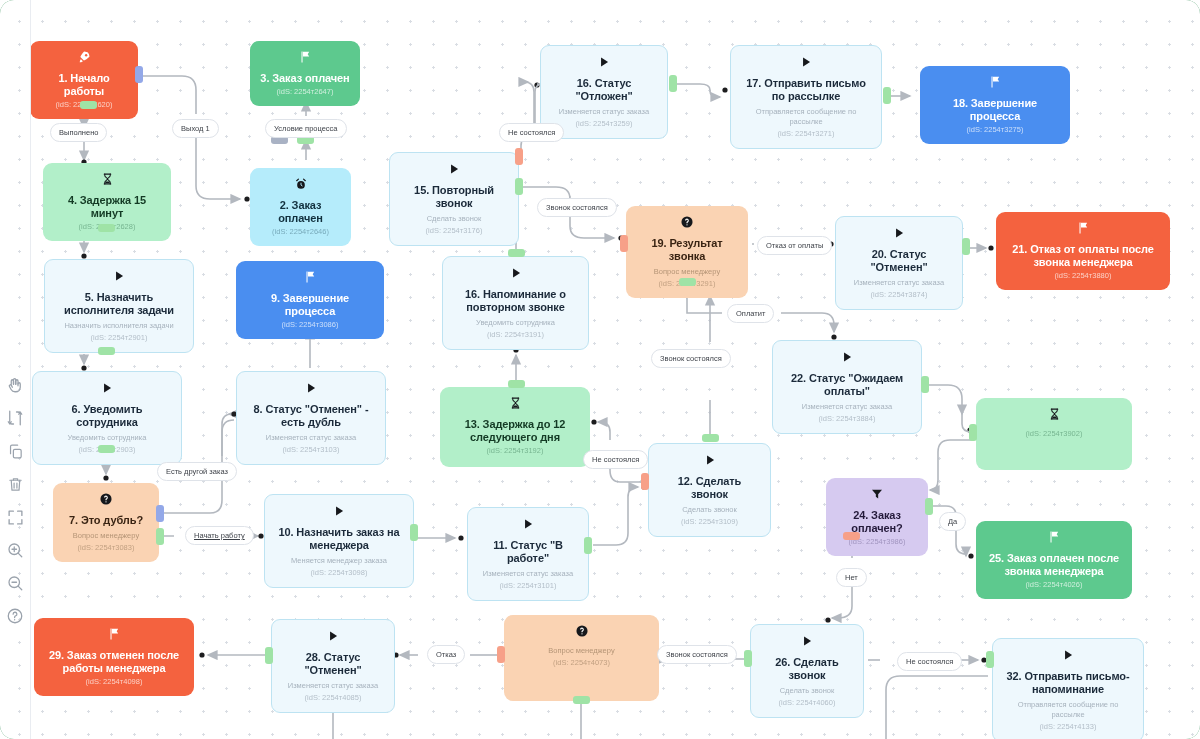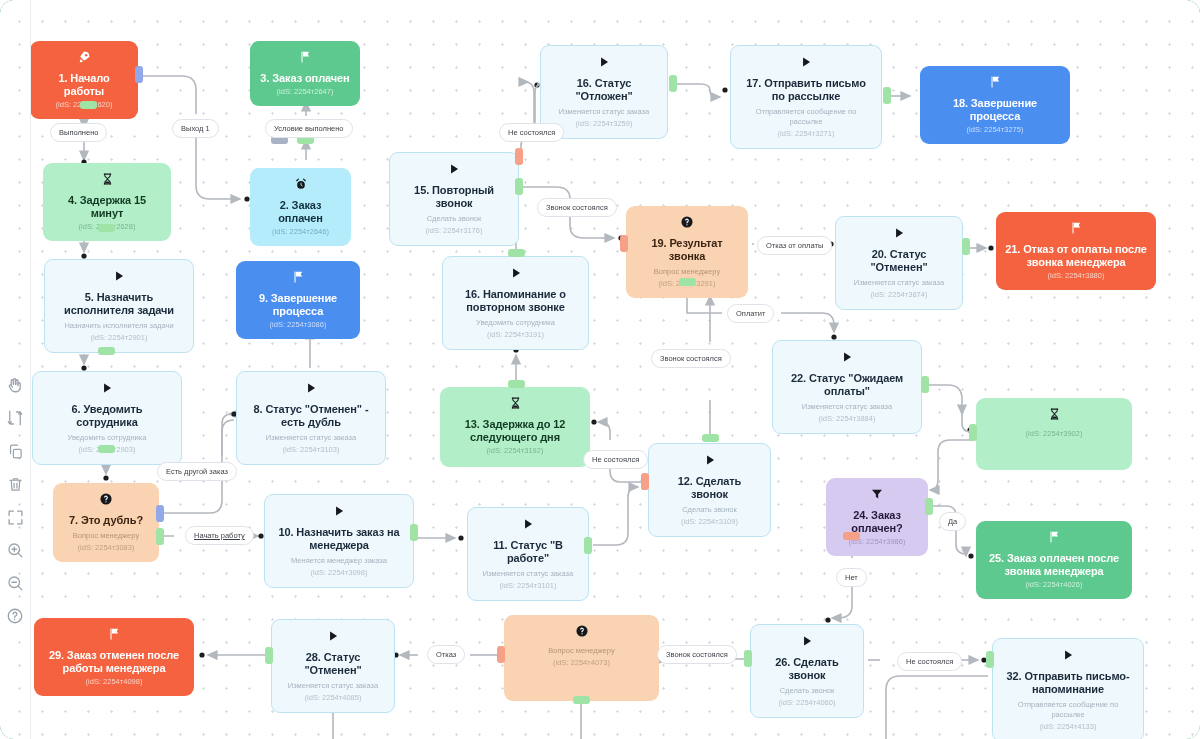--- a/index.html
+++ b/index.html
@@ -353,21 +353,21 @@
         <div class="nid">(idS: 2254т3083)</div>
       </div>
       <div class="node v-lightblue" style="left: 236px; top: 371px; width: 150px; min-height: 84px;">
         <span class="nicon"><svg width="14" height="14" viewBox="0 0 24 24" fill="currentColor">
             <path d="M7 4.2 19 12 7 19.8z"></path>
           </svg></span>
         <div class="ntitle">8. Статус "Отменен" - есть дубль</div>
         <div class="nsub">Изменяется статус заказа</div>
         <div class="nid">(idS: 2254т3103)</div>
       </div>
-      <div class="node v-blue" style="left: 236px; top: 261px; width: 124px; min-height: 60px;">
+      <div class="node v-blue" style="left: 236px; top: 261px; width: 148px; min-height: 60px;">
         <span class="nicon"><svg width="14" height="14" viewBox="0 0 24 24" fill="currentColor">
             <path d="M6 2.5h1.8v19H6z"></path>
             <path d="M8.6 3.2h10.6l-2.6 4 2.6 4H8.6z"></path>
           </svg></span>
         <div class="ntitle">9. Завершение процесса</div>
         <div class="nid">(idS: 2254т3086)</div>
       </div>
       <div class="node v-lightblue" style="left: 264px; top: 494px; width: 150px; min-height: 88px;">
         <span class="nicon"><svg width="14" height="14" viewBox="0 0 24 24" fill="currentColor">
             <path d="M7 4.2 19 12 7 19.8z"></path>
@@ -453,21 +453,21 @@
         <div class="nid">(idS: 2254т3291)</div>
       </div>
       <div class="node v-lightblue" style="left: 835px; top: 216px; width: 128px; min-height: 72px;">
         <span class="nicon"><svg width="14" height="14" viewBox="0 0 24 24" fill="currentColor">
             <path d="M7 4.2 19 12 7 19.8z"></path>
           </svg></span>
         <div class="ntitle">20. Статус "Отменен"</div>
         <div class="nsub">Изменяется статус заказа</div>
         <div class="nid">(idS: 2254т3874)</div>
       </div>
-      <div class="node v-red" style="left: 996px; top: 212px; width: 160px; min-height: 74px;">
+      <div class="node v-red" style="left: 996px; top: 212px; width: 174px; min-height: 74px;">
         <span class="nicon"><svg width="14" height="14" viewBox="0 0 24 24" fill="currentColor">
             <path d="M6 2.5h1.8v19H6z"></path>
             <path d="M8.6 3.2h10.6l-2.6 4 2.6 4H8.6z"></path>
           </svg></span>
         <div class="ntitle">21. Отказ от оплаты после звонка менеджера</div>
         <div class="nid">(idS: 2254т3880)</div>
       </div>
       <div class="node v-lightblue" style="left: 772px; top: 340px; width: 150px; min-height: 86px;">
         <span class="nicon"><svg width="14" height="14" viewBox="0 0 24 24" fill="currentColor">
             <path d="M7 4.2 19 12 7 19.8z"></path>
@@ -571,21 +571,21 @@
   <div class="port red" style="left:843px; top:532px; width:17px; height:8px;"></div>
   <div class="port green" style="left:744px; top:650px;"></div>
   <div class="port red" style="left:497px; top:646px;"></div>
   <div class="port green" style="left:573px; top:696px; width:17px; height:8px;"></div>
   <div class="port green" style="left:265px; top:647px;"></div>
   <div class="port green" style="left:986px; top:651px;"></div>
 
   <div id="label-layer">
       <div class="elabel" style="left: 50px; top: 123px;">Выполнено</div>
       <div class="elabel" style="left: 172px; top: 119px;">Выход 1</div>
-      <div class="elabel" style="left: 265px; top: 119px;">Условие выполнено</div>
+      <div class="elabel" style="left: 265px; top: 119px;">Условие процесса</div>
       <div class="elabel" style="left: 157px; top: 462px;">Есть другой заказ</div>
       <div class="elabel" style="left: 185px; top: 526px; text-decoration: underline;">Начать работу</div>
       <div class="elabel" style="left: 499px; top: 123px;">Не состоялся</div>
       <div class="elabel" style="left: 537px; top: 198px;">Звонок состоялся</div>
       <div class="elabel" style="left: 583px; top: 450px;">Не состоялся</div>
       <div class="elabel" style="left: 651px; top: 349px;">Звонок состоялся</div>
       <div class="elabel" style="left: 757px; top: 236px;">Отказ от оплаты</div>
       <div class="elabel" style="left: 727px; top: 304px;">Оплатит</div>
       <div class="elabel" style="left: 939px; top: 512px;">Да</div>
       <div class="elabel" style="left: 836px; top: 568px;">Нет</div>

